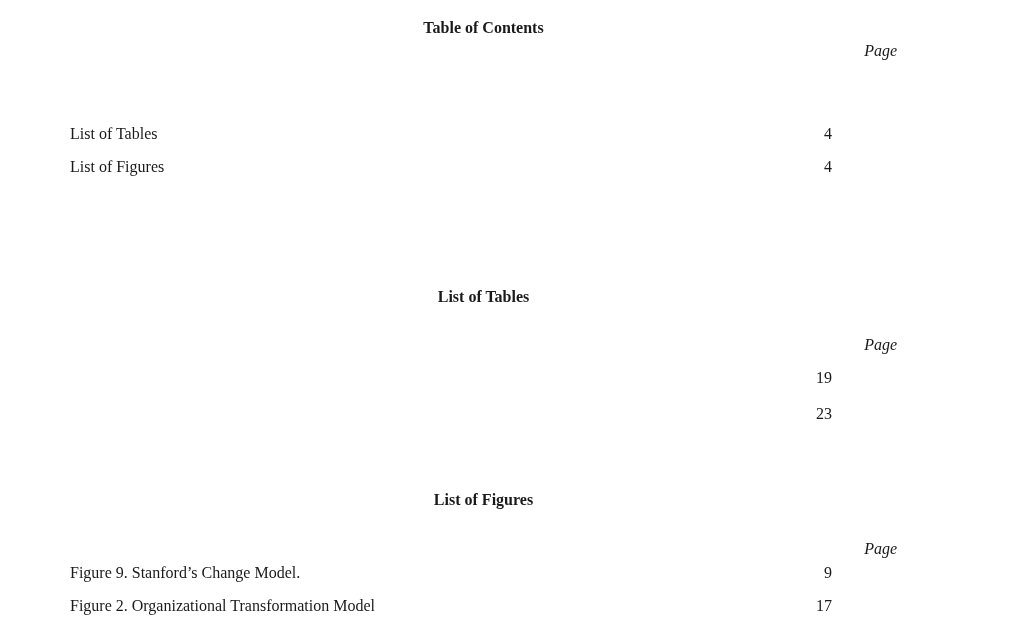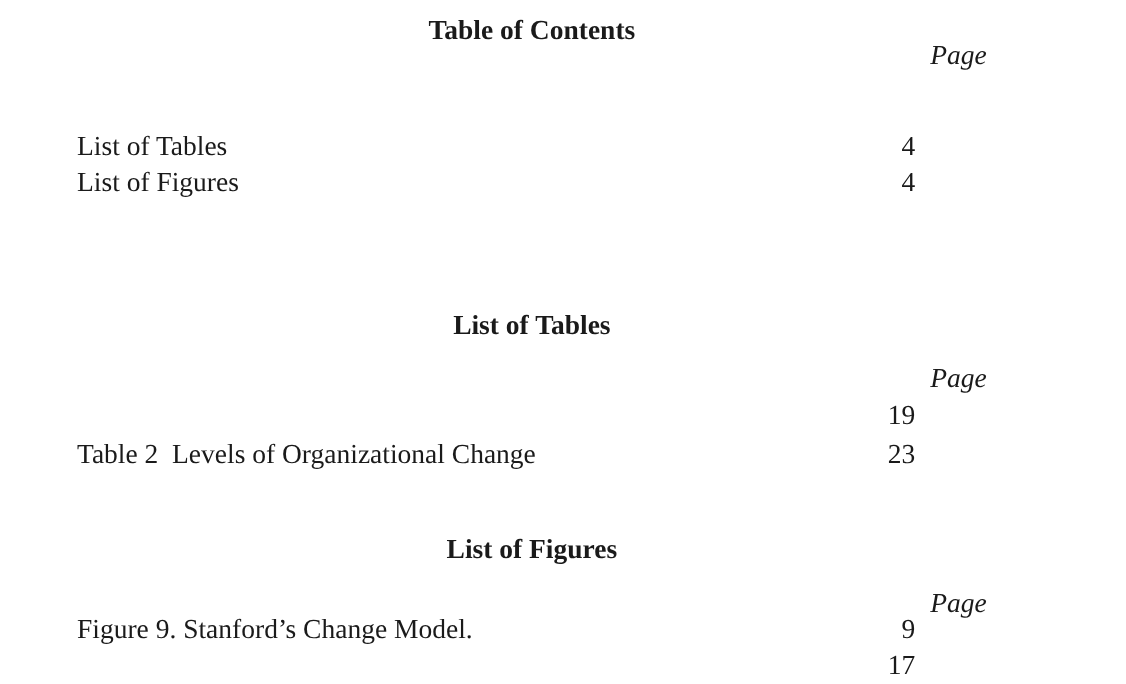--- a/index.html
+++ b/index.html
@@ -6,21 +6,21 @@
     margin: 0;
     padding: 0;
     background: #ffffff;
   }
   .page {
     position: relative;
     width: 936px;
     height: 622px;
     background: #ffffff;
     font-family: "Liberation Serif", "DejaVu Serif", serif;
-    font-size: 25px;
+    font-size: 16px;
     color: #1a1a1a;
     overflow: hidden;
   }
   .line {
     position: absolute;
     left: 70px;
     width: 827px;
     height: 26px;
     line-height: 26px;
     white-space: pre;
@@ -78,27 +78,27 @@
   </div>
 
   <div class="line heading h2">List of Tables</div>
   <div class="line page-label p2">Page</div>
 
   <div class="line entry e3">
     <span class="num">19</span>
   </div>
   <div class="line entry e4">
     <span class="num">23</span>
-    <span class="title">Table 2  Levels of Organizational Change</span>
   </div>
 
   <div class="line heading h3">List of Figures</div>
   <div class="line page-label p3">Page</div>
 
   <div class="line entry e5">
     <span class="num">9</span>
     <span class="title">Figure 9. Stanford’s Change Model.</span>
   </div>
   <div class="line entry e6">
     <span class="num">17</span>
+    <span class="title">Figure 2. Organizational Transformation Model</span>
   </div>
 
 </div>
 
 </body></html>

